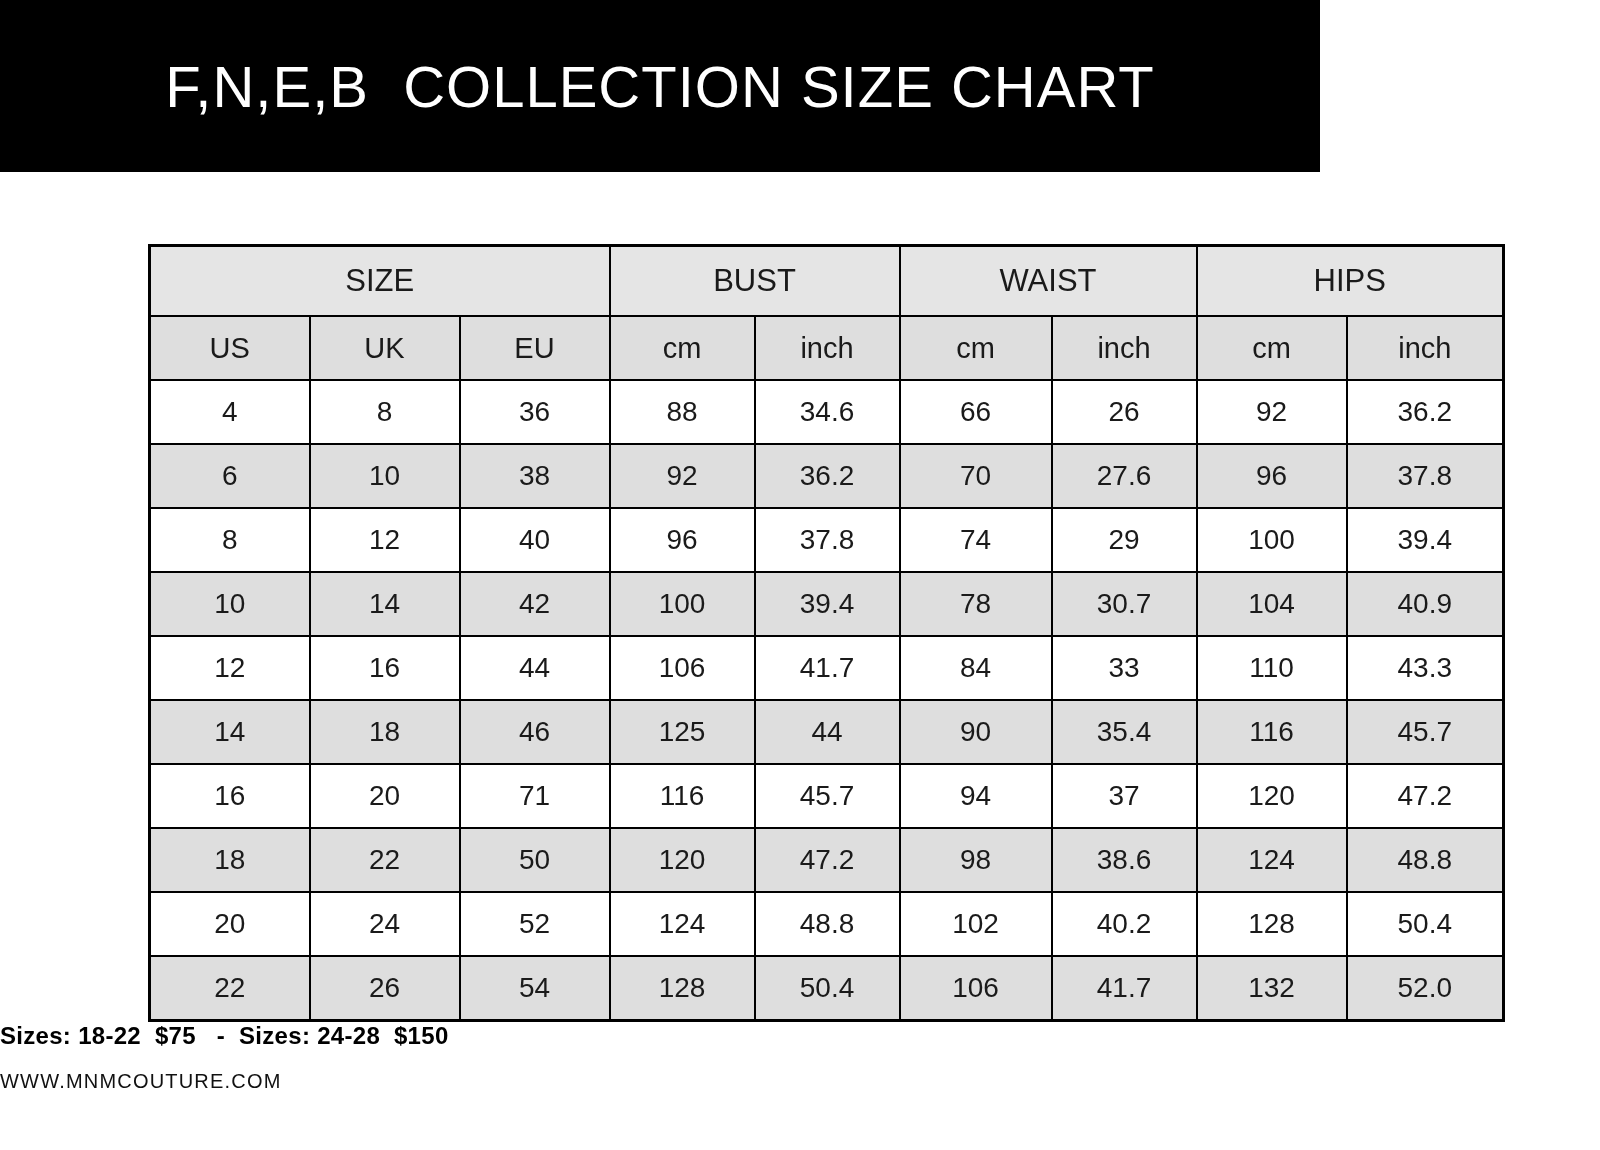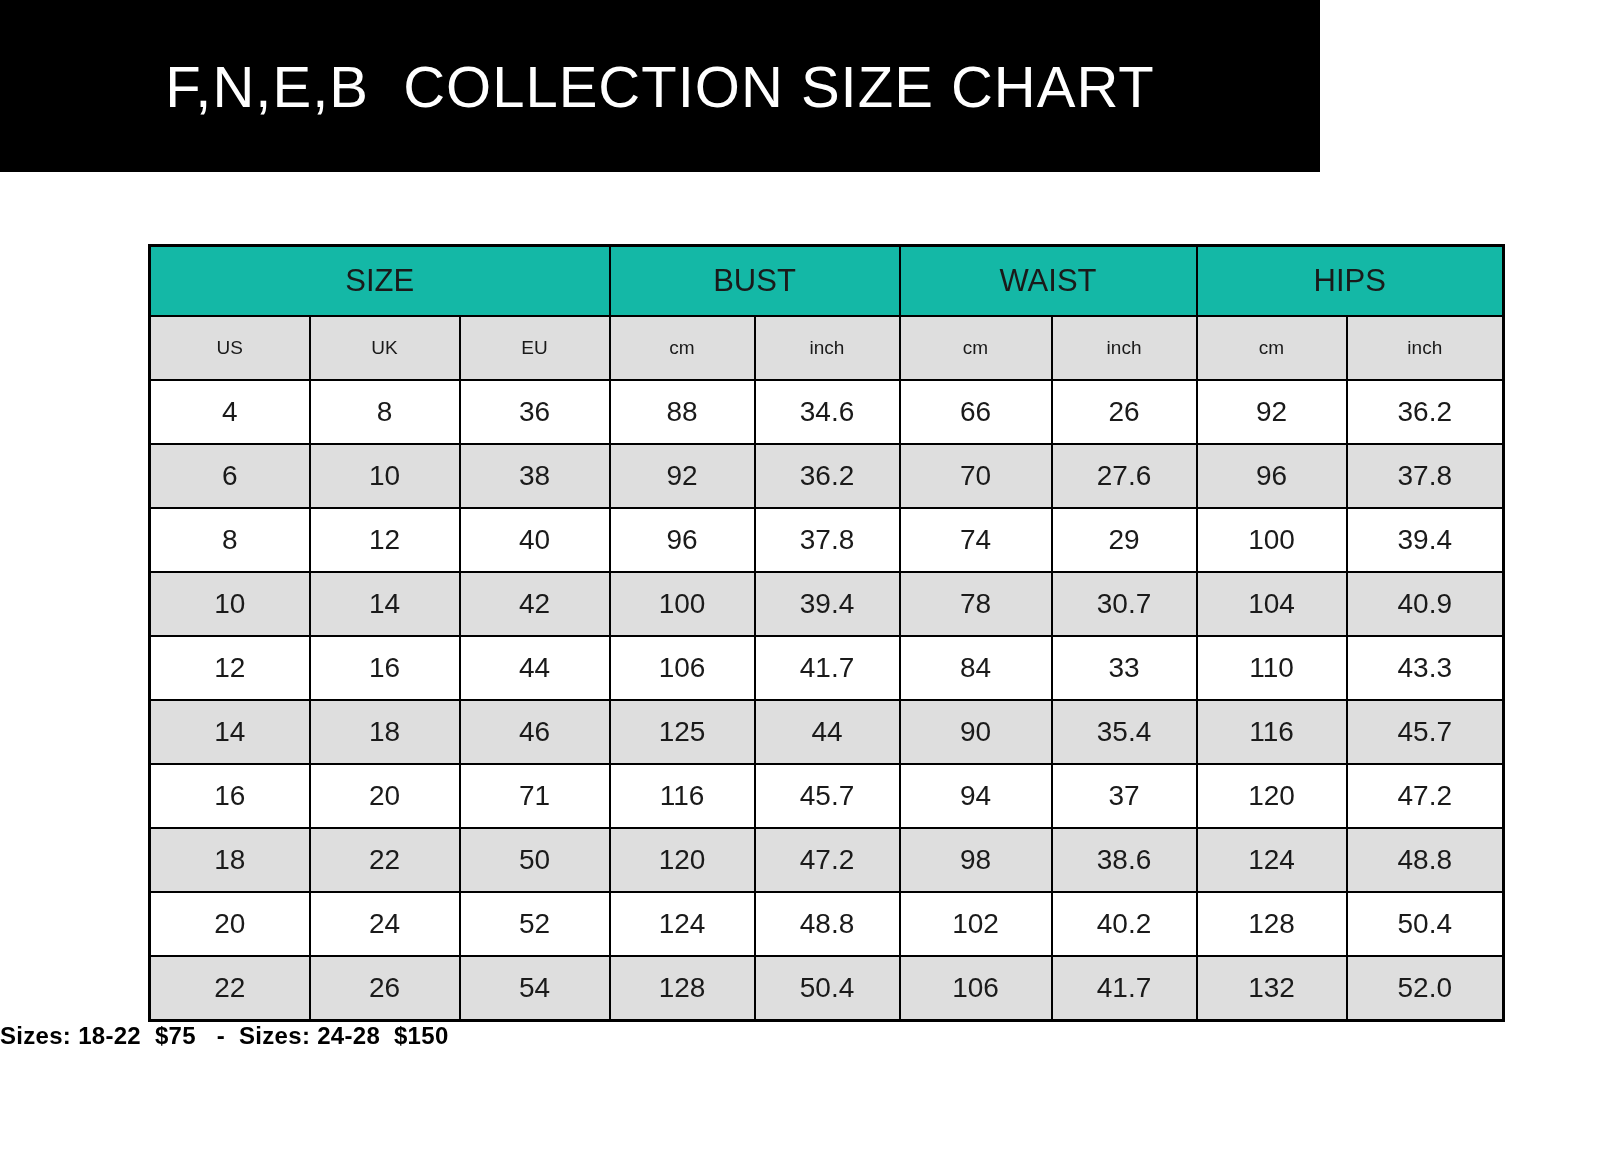--- a/index.html
+++ b/index.html
@@ -52,26 +52,26 @@
     text-align: center;
     font-weight: 400;
     font-size: 28px;
     color: #1a1a1a;
     font-family: "Liberation Sans", sans-serif;
     padding: 0;
   }
   tr.group-row th {
     height: 68px;
     font-size: 31px;
-    background: #14b8a6;
+    background: #e5e5e5;
   }
   tr.unit-row th {
     height: 62px;
     background: #dedede;
-    font-size: 19px;
+    font-size: 29px;
   }
   tbody tr {
     height: 64px;
   }
   tbody tr.shaded td {
     background: #dedede;
   }
   tbody tr.plain td {
     background: #ffffff;
   }
@@ -244,15 +244,16 @@
           <td>41.7</td>
           <td>132</td>
           <td>52.0</td>
         </tr>
       </tbody>
     </table>
   </div>
 
   <div class="footer">
     <div class="footer-price">Sizes: 18-22  $75   -  Sizes: 24-28  $150</div>
+    <div class="footer-url">WWW.MNMCOUTURE.COM</div>
   </div>
 
 </div>
 
 </body></html>

